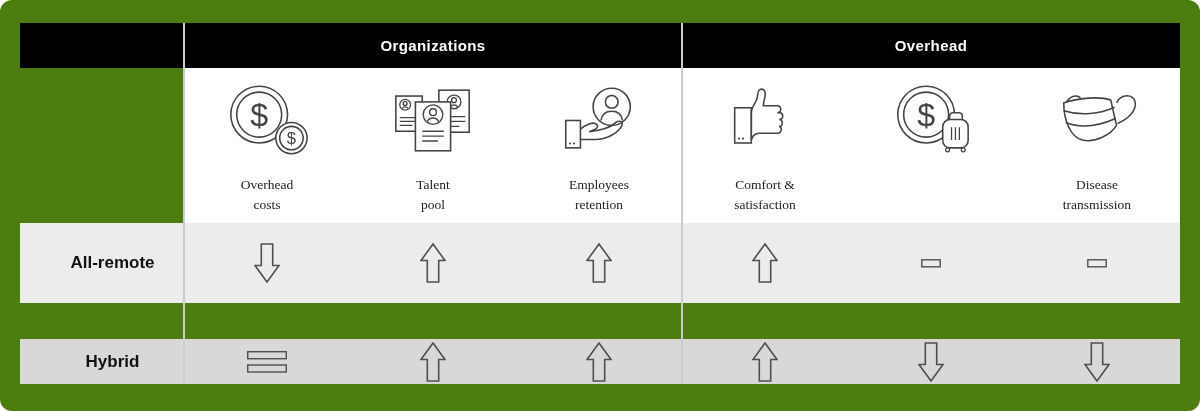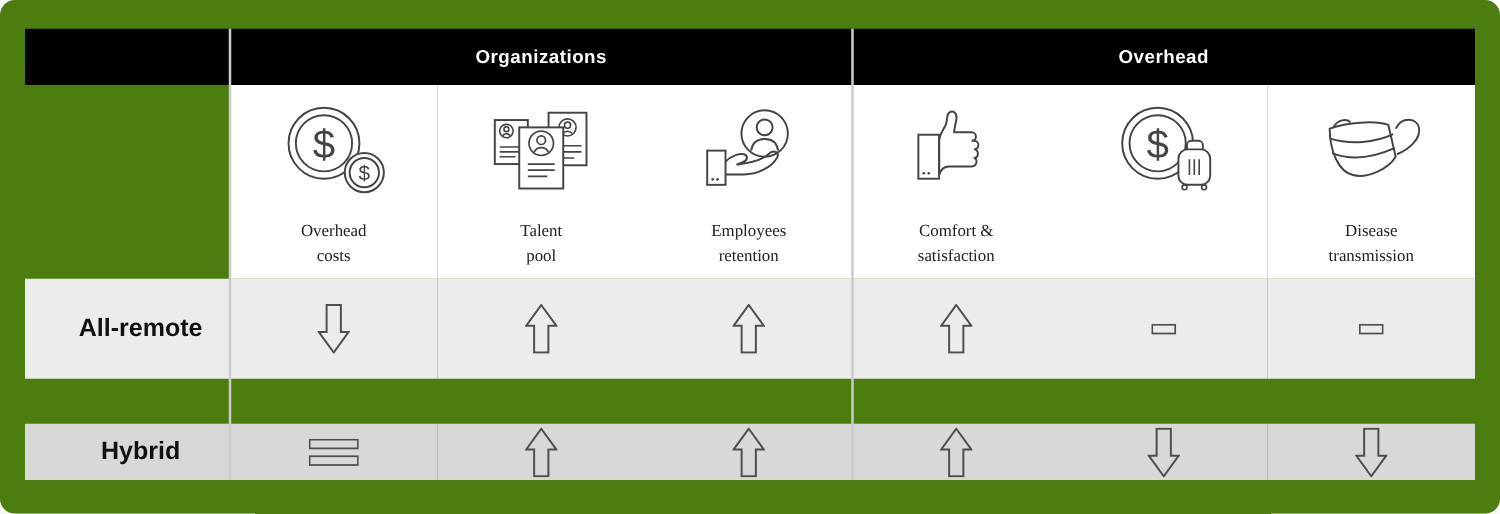--- a/index.html
+++ b/index.html
@@ -12,21 +12,21 @@
     grid-template-rows:45px 155px 80px 81px;
     width:1160px;height:361px;
   }
   .cell{position:relative;display:flex;align-items:center;justify-content:center;}
   .hdr{background:#000;color:#fff;font-weight:bold;font-size:15px;letter-spacing:0.4px;}
   .hdr-group{grid-column:span 3;}
   .head-cell{flex-direction:column;justify-content:flex-start;padding-top:14px;background:#fff;}
   .icon-box{height:76px;display:flex;align-items:center;justify-content:center;}
   .col-label{margin-top:17px;text-align:center;font-size:13.5px;line-height:20px;color:#222;font-family:Liberation Serif, serif;}
   .col-label span{display:block;}
-  .row-label{font-weight:bold;font-size:20px;color:#111;padding-left:21px;}
+  .row-label{font-weight:bold;font-size:17px;color:#111;padding-left:21px;}
   .ar{background:#ececec;}
   .hy{background:#d8d8d8;margin-top:36px;}
   .vline{position:absolute;top:0;bottom:0;width:2px;background:#cccccc;z-index:5;}
   .vline.v1{left:163px;}
   .vline.v2{left:661px;}
   svg{display:block;}
 </style>
 </head>
 <body>
 

